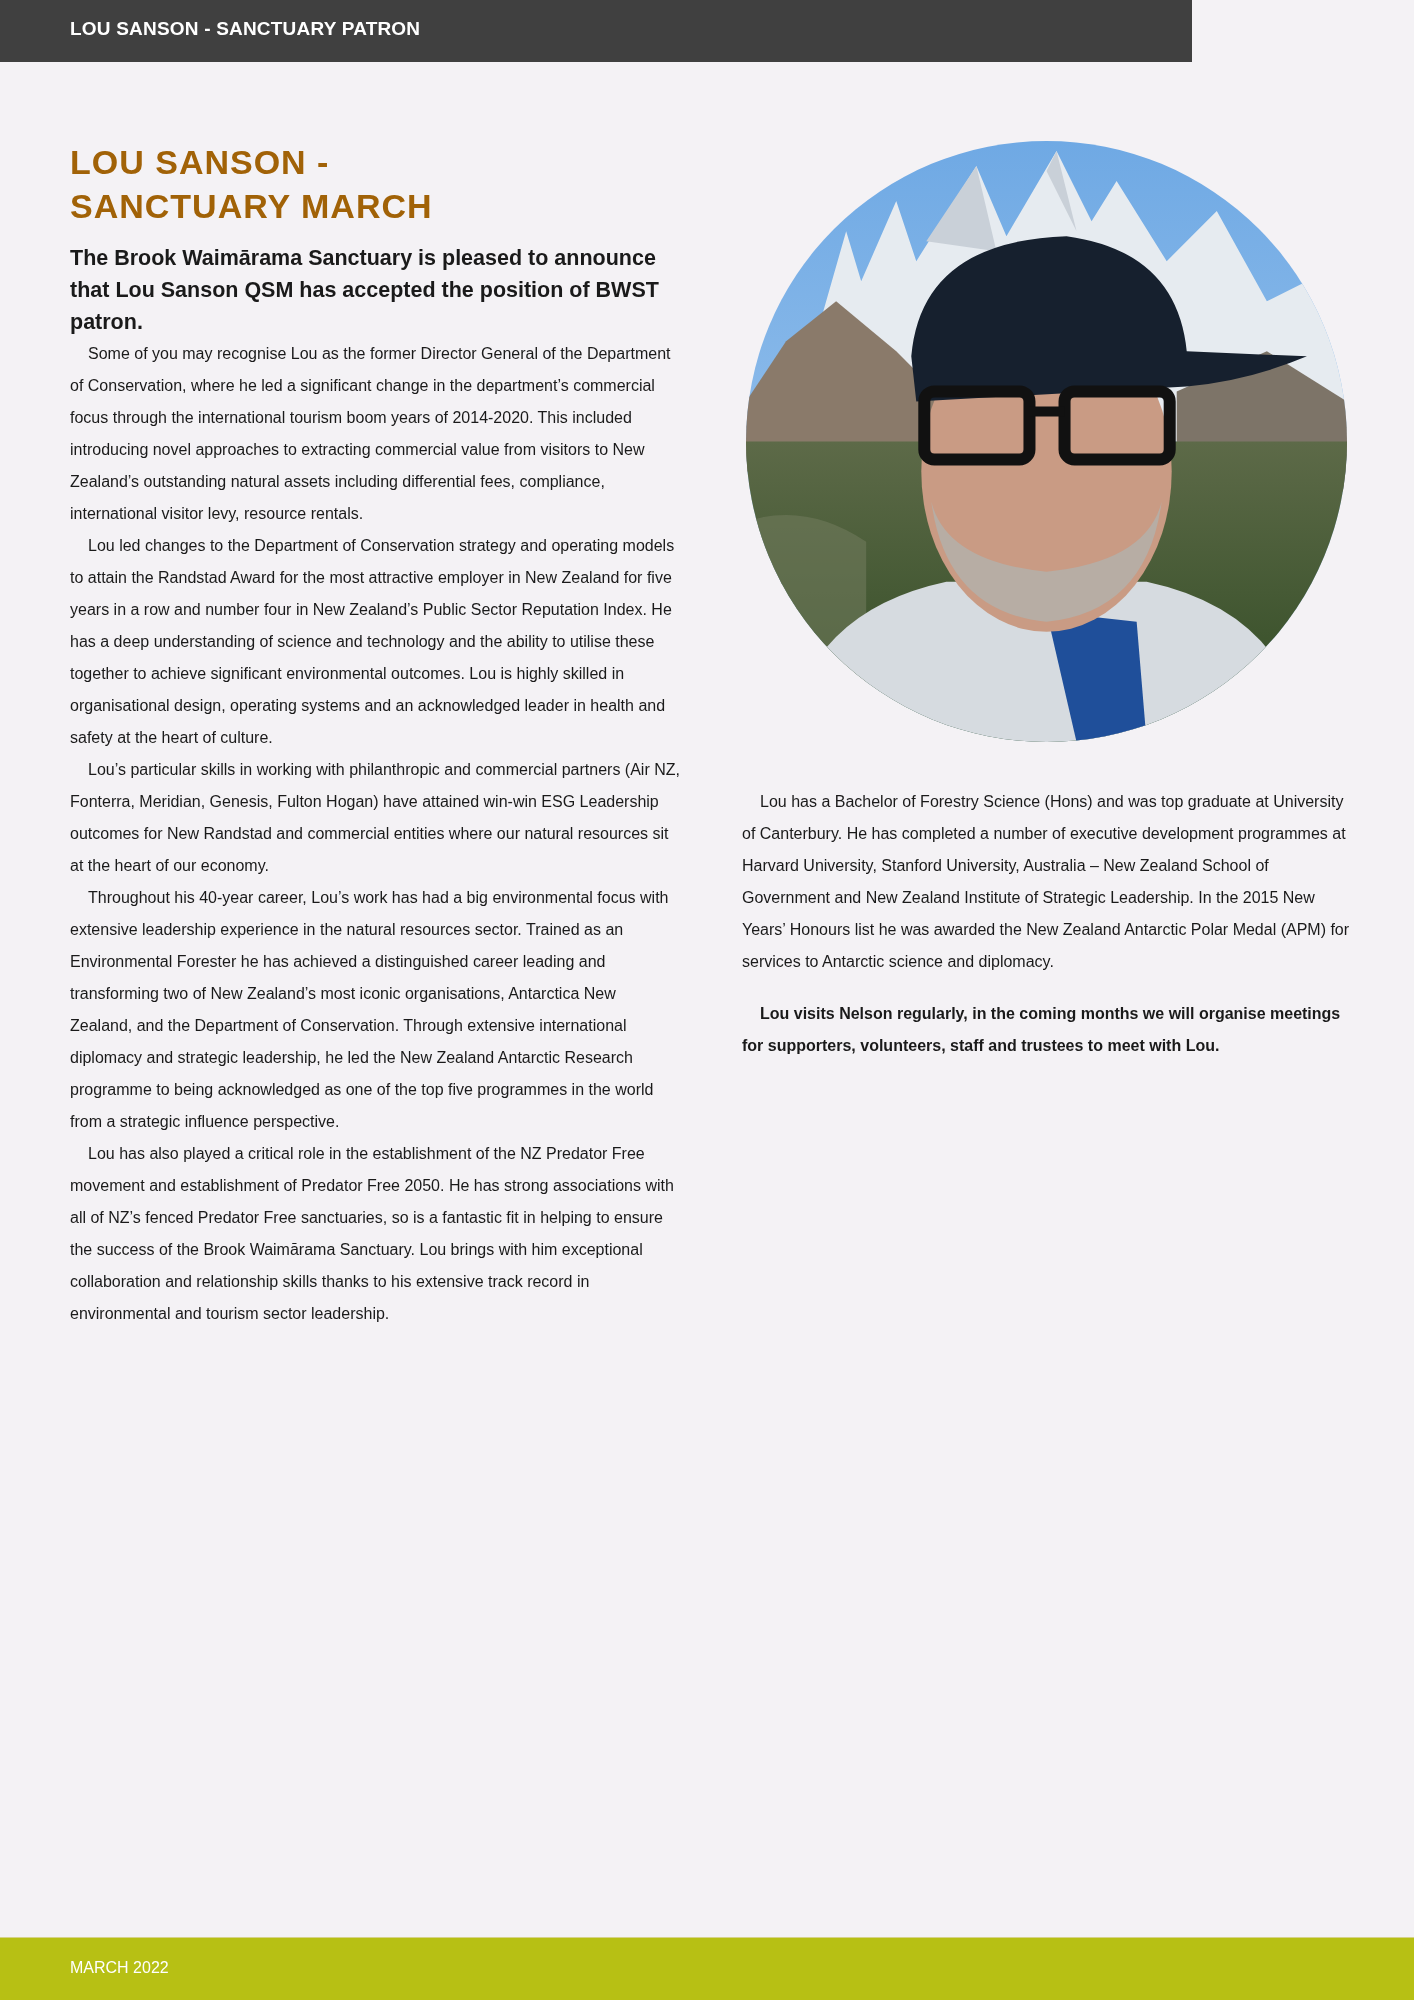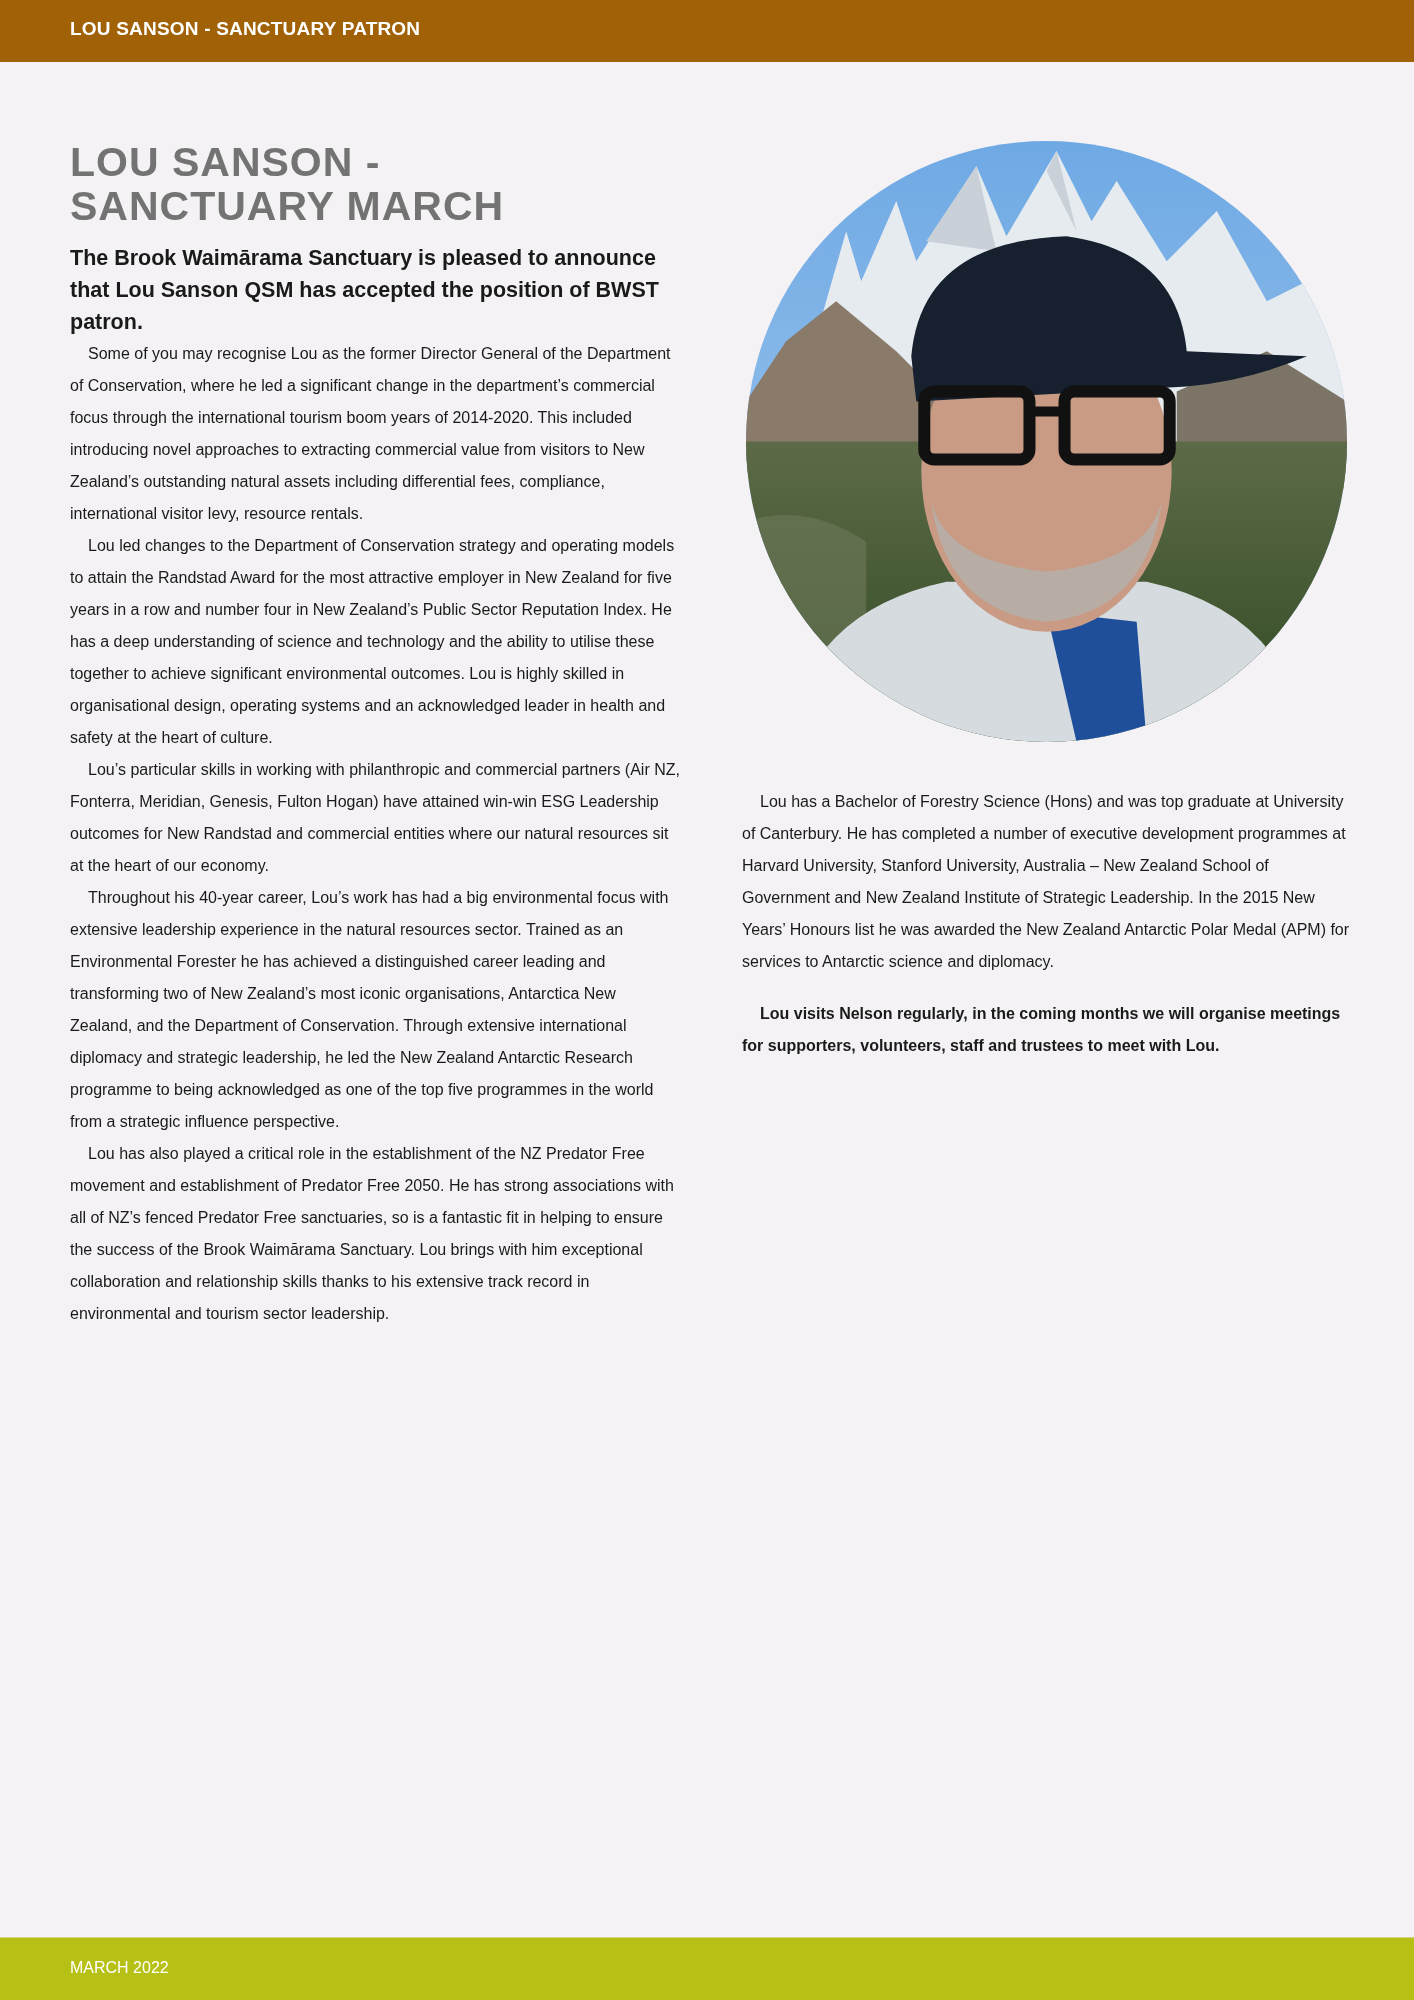--- a/index.html
+++ b/index.html
@@ -3,41 +3,41 @@
 <meta charset="utf-8">
 <style>
   html, body { margin: 0; padding: 0; }
   body {
     width: 1414px; height: 2000px; position: relative; overflow: hidden;
     background: #f4f2f5;
     font-family: "Liberation Sans", "DejaVu Sans", sans-serif;
     color: #1a1a1a;
   }
   .header-bar {
-    position: absolute; left: 0; top: 0; width: 1414px; height: 62px;
-    background: #a16207;
+    position: absolute; left: 0; top: 0; width: 1192px; height: 62px;
+    background: #404040;
   }
   .header-title {
     position: absolute; left: 70px; top: 18px;
     color: #ffffff; font-weight: bold; font-size: 19px; letter-spacing: 0.2px;
   }
   .footer-bar {
     position: absolute; left: 0; top: 1937px; width: 1414px; height: 63px;
     background: #b7c014; border-top: 1px solid #d6d28a;
   }
   .footer-date {
     position: absolute; left: 70px; top: 21px;
     color: #ffffff; font-size: 16px;
   }
   .left-col {
     position: absolute; left: 70px; top: 140px; width: 610px;
   }
   .page-title {
-    margin: 0; color: #737373; font-weight: bold;
-    font-size: 41px; line-height: 44px; letter-spacing: 1px;
+    margin: 0; color: #a16207; font-weight: bold;
+    font-size: 34px; line-height: 44px; letter-spacing: 1px;
   }
   .intro {
     margin: 14px 0 0 0; font-weight: bold; font-size: 21.5px; line-height: 32px;
   }
   .para {
     margin: 0; font-size: 16px; line-height: 32px; text-indent: 18px;
   }
   .right-col {
     position: absolute; left: 742px; top: 786px; width: 610px;
   }

